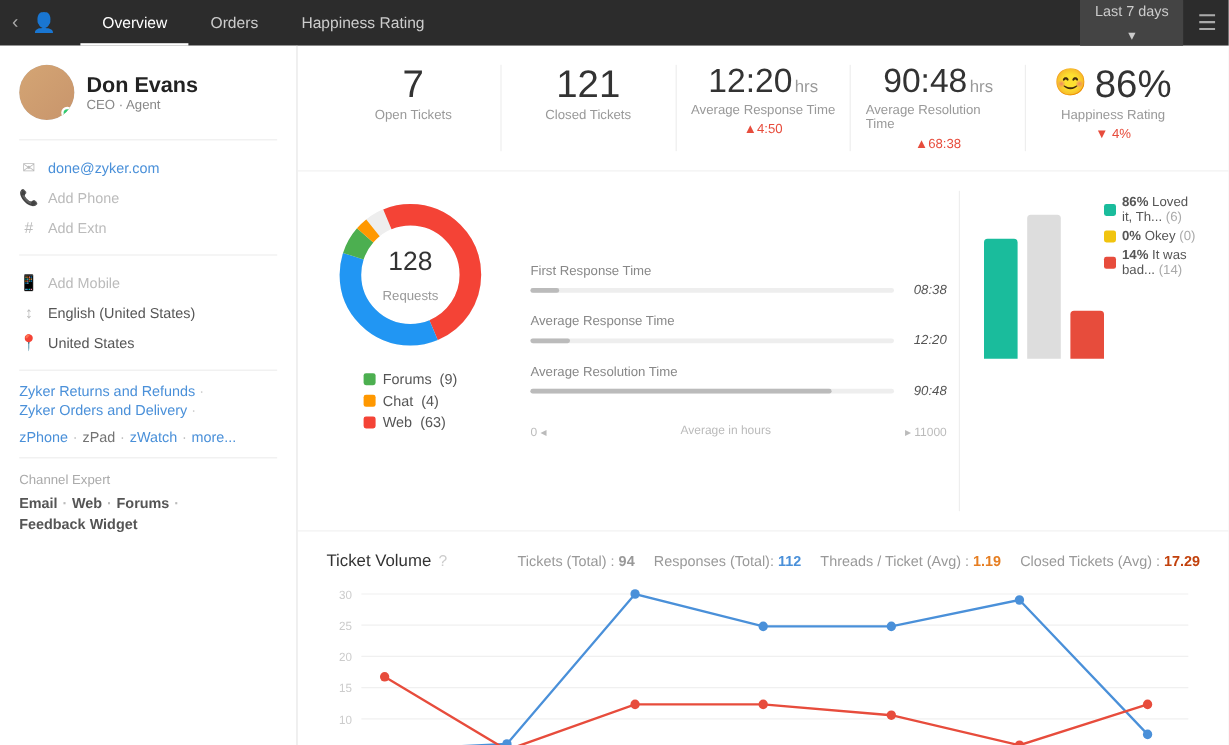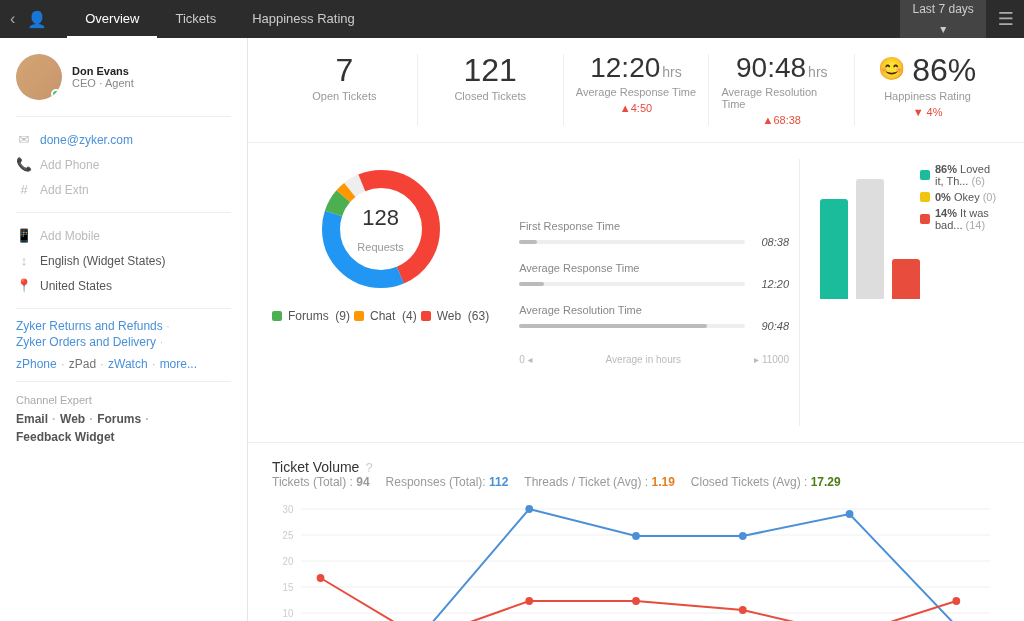--- a/index.html
+++ b/index.html
@@ -18,21 +18,21 @@
 
     
     .main { display: flex; flex: 1; overflow: hidden; }
 
     
     .sidebar { width: 248px; background: #fff; border-right: 1px solid #e5e5e5; padding: 16px; overflow-y: auto; flex-shrink: 0; }
     .agent-profile { display: flex; align-items: center; gap: 10px; margin-bottom: 16px; }
     .agent-avatar { width: 46px; height: 46px; border-radius: 50%; background: #ccc; overflow: hidden; position: relative; flex-shrink: 0; }
     .agent-avatar-img { width: 100%; height: 100%; background: linear-gradient(135deg, #d4a574, #c8956c); border-radius: 50%; }
     .online-dot { width: 10px; height: 10px; background: #2ecc71; border-radius: 50%; border: 2px solid #fff; position: absolute; bottom: 1px; right: 1px; }
-    .agent-name { font-size: 11px; font-weight: 600; color: #222; }
+    .agent-name { font-size: 18px; font-weight: 600; color: #222; }
     .agent-role { font-size: 11px; color: #888; }
 
     .sidebar-divider { border: none; border-top: 1px solid #eee; margin: 10px 0; }
 
     .sidebar-item { display: flex; align-items: center; gap: 8px; padding: 5px 0; color: #555; font-size: 12px; }
     .sidebar-item .icon { color: #bbb; font-size: 13px; width: 16px; text-align: center; }
     .sidebar-item.muted { color: #bbb; }
 
     .sidebar-section-label { font-size: 11px; color: #aaa; margin: 12px 0 6px; text-transform: none; }
 
@@ -54,21 +54,21 @@
 
     
     .middle-section { display: flex; background: #fff; border-bottom: 1px solid #eee; padding: 16px 24px; gap: 20px; flex-shrink: 0; height: 300px; }
 
     
     .donut-section { display: flex; flex-direction: column; align-items: center; flex-shrink: 0; }
     .donut-container { position: relative; width: 140px; height: 140px; margin-bottom: 10px; }
     .donut-label { position: absolute; top: 50%; left: 50%; transform: translate(-50%, -50%); text-align: center; }
     .donut-count { font-size: 22px; font-weight: 300; color: #333; display: block; }
     .donut-sub { font-size: 11px; color: #999; display: block; margin-top: 10px; }
-    .donut-legend { list-style: none; display: flex; gap: 4px; }
+    .donut-legend { list-style: none; display: flex; flex-direction: column; gap: 4px; }
     .legend-item { display: flex; align-items: center; gap: 6px; font-size: 12px; color: #555; }
     .legend-dot { width: 10px; height: 10px; border-radius: 2px; flex-shrink: 0; }
 
     
     .response-section { flex: 1; display: flex; flex-direction: column; justify-content: center; gap: 14px; padding: 0 10px; border-right: 1px solid #eee; }
     .response-item { display: flex; flex-direction: column; gap: 4px; }
     .response-label { font-size: 11px; color: #888; }
     .response-bar-row { display: flex; align-items: center; gap: 8px; font-style: italic; }
     .response-bar-bg { flex: 1; height: 4px; background: #eee; border-radius: 2px; }
     .response-bar-fill { height: 4px; border-radius: 2px; background: #bbb; }
@@ -78,43 +78,43 @@
     
     .happiness-chart-section { width: 180px; display: flex; flex-direction: row; }
     .happiness-bars { display: flex; align-items: flex-end; gap: 8px; height: 140px; margin-bottom: 8px; justify-content: center; }
     .h-bar { width: 28px; border-radius: 3px 3px 0 0; }
     .happiness-legend { display: flex; flex-direction: column; gap: 4px; margin-top: 4px; }
     .h-legend-item { display: flex; align-items: center; gap: 5px; font-size: 11px; color: #555; }
     .h-legend-dot { width: 10px; height: 10px; border-radius: 2px; flex-shrink: 0; }
 
     
     .ticket-volume-section { padding: 16px 24px; background: #fff; flex: 1; overflow: hidden; }
-    .tv-header { display: flex; align-items: flex-start; justify-content: space-between; margin-bottom: 10px; flex-direction: column; }
+    .tv-header { display: flex; align-items: flex-end; justify-content: space-between; margin-bottom: 10px; }
     .tv-title { font-size: 14px; font-weight: 500; color: #333; display: flex; align-items: center; gap: 6px; }
     .tv-stats { display: flex; gap: 16px; font-size: 12px; }
     .tv-stat { color: #999; }
     .tv-stat span { font-weight: 600; }
     .tv-stat.blue span { color: #4a90d9; }
     .tv-stat.orange span { color: #e67e22; }
-    .tv-stat.teal span { color: #4d7c0f; }
+    .tv-stat.teal span { color: #c2410c; }
 
     .chart-area { position: relative; width: 100%; height: 180px; }
     .chart-svg { width: 100%; height: 160px; }
 
     .question-icon { color: #ccc; font-size: 13px; cursor: pointer; }
   </style>
 </head>
 <body>
 
 <div class="top-nav">
   <span class="nav-back-icon">‹</span>
   <span class="nav-avatar-icon">👤</span>
   <div class="nav-tabs">
     <div class="nav-tab active">Overview</div>
-    <div class="nav-tab">Tickets</div>
+    <div class="nav-tab">Orders</div>
     <div class="nav-tab">Happiness Rating</div>
   </div>
   <div class="nav-right">
     <button class="time-range-btn">
       <span>Last 7 days</span>
       <span>▾</span>
     </button>
     <span class="hamburger-icon">☰</span>
   </div>
 </div>
@@ -153,21 +153,21 @@
     </div>
 
     <hr class="sidebar-divider">
 
     <div class="sidebar-item muted">
       <span class="icon">📱</span>
       <span>Add Mobile</span>
     </div>
     <div class="sidebar-item">
       <span class="icon">↕</span>
-      <span>English (Widget States)</span>
+      <span>English (United States)</span>
     </div>
     <div class="sidebar-item">
       <span class="icon">📍</span>
       <span>United States</span>
     </div>
 
     <hr class="sidebar-divider">
 
     <div style="font-size:12px;color:#4a90d9;margin-bottom:2px;">
       <span>Zyker Returns and Refunds</span>

